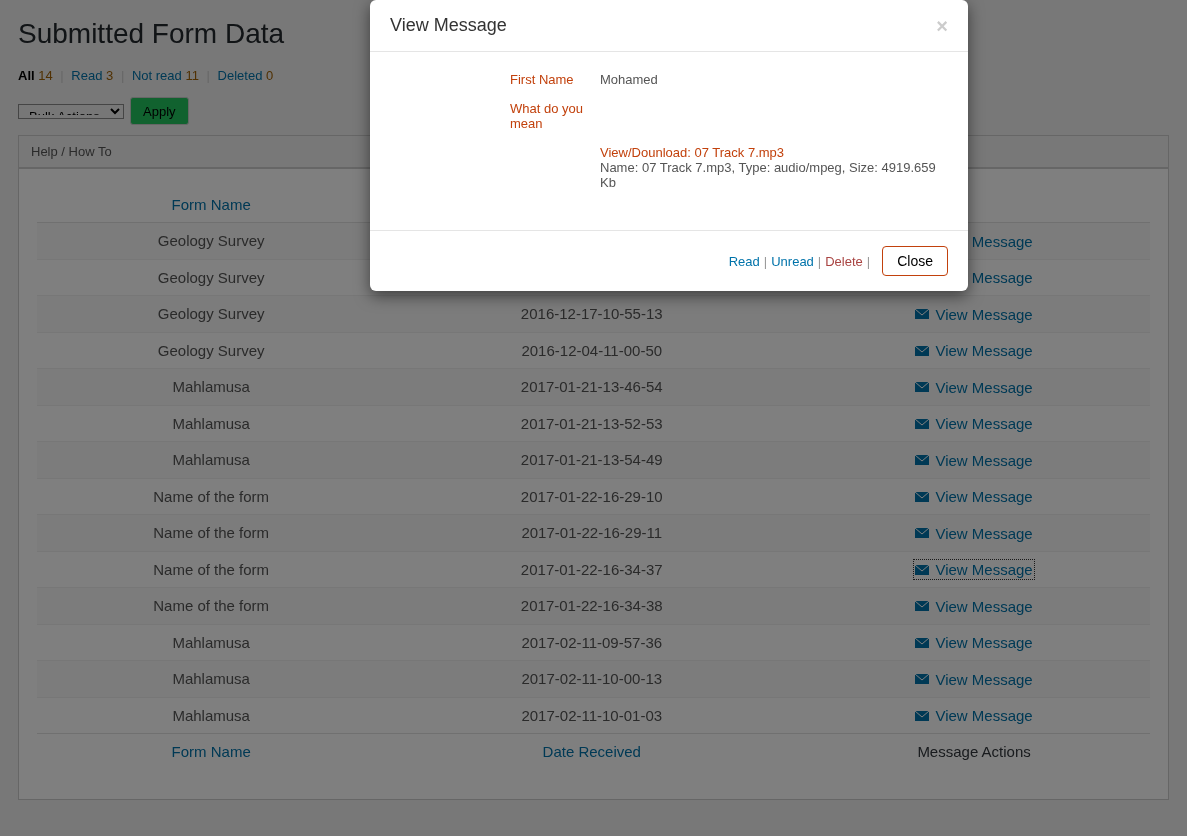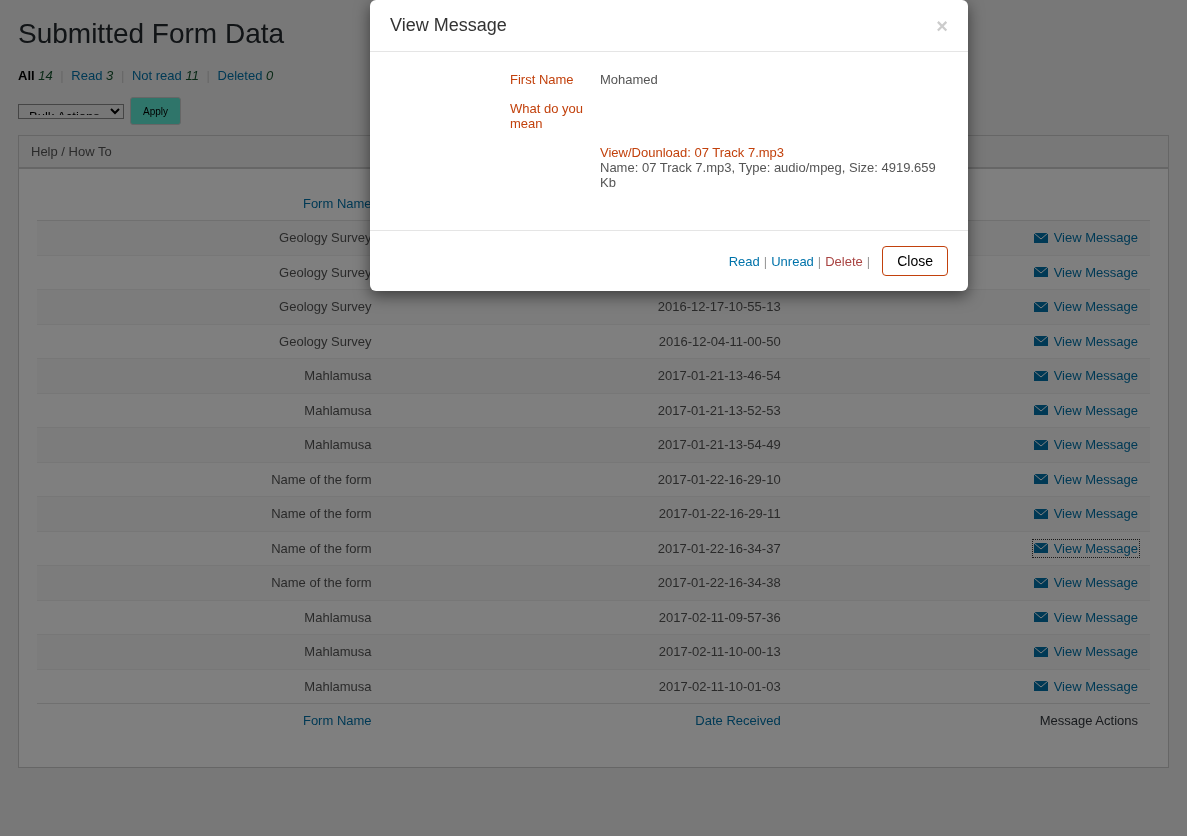--- a/index.html
+++ b/index.html
@@ -22,62 +22,62 @@
       color: #23282d;
       margin: 8px 0 18px 0;
     }
     .filter-row {
       font-size: 13px;
       color: #666;
       margin-bottom: 14px;
     }
     .filter-row .sep { color: #ccc; margin: 0 4px; }
     .filter-row a { color: #0073aa; text-decoration: none; cursor: pointer; }
-    .filter-row .count { color: #14532d; font-style: italic; }
+    .filter-row .count { color: #a16207; }
     .filter-row strong { font-weight: 700; color: #000; }
     .bulk-row {
       margin-bottom: 10px;
       display: flex;
       align-items: center;
       gap: 6px;
     }
     select.bulk {
       padding: 3px 6px;
       font-size: 13px;
       border: 1px solid #8a8a8a;
       background: #efefef;
       height: 15px;
     }
     button.apply {
       padding: 4px 12px;
-      font-size: 10px;
+      font-size: 13px;
       border: 1px solid #ccc;
-      background: #5eead4;
+      background: #22c55e;
       border-radius: 3px;
       cursor: pointer;
       height: 28px;
     }
     .help-bar {
       border: 1px solid #ccc;
       background: #f1f1f1;
       padding: 8px 12px;
       font-size: 13px;
       color: #555;
       cursor: pointer;
     }
     .table-wrap {
       border: 1px solid #ccc;
       background: #fff;
       padding: 18px 18px 30px 18px;
     }
     table { width: 100%; border-collapse: collapse; }
     table th, table td {
-      text-align: right;
+      text-align: center;
       padding: 9px 12px;
-      font-size: 13px;
+      font-size: 15px;
     }
     table thead th {
       color: #0073aa;
       font-weight: 400;
       border-bottom: 1px solid #e1e1e1;
       cursor: pointer;
     }
     table thead th.noaction { color: #32373c; cursor: default; }
     table tfoot th {
       color: #0073aa;

